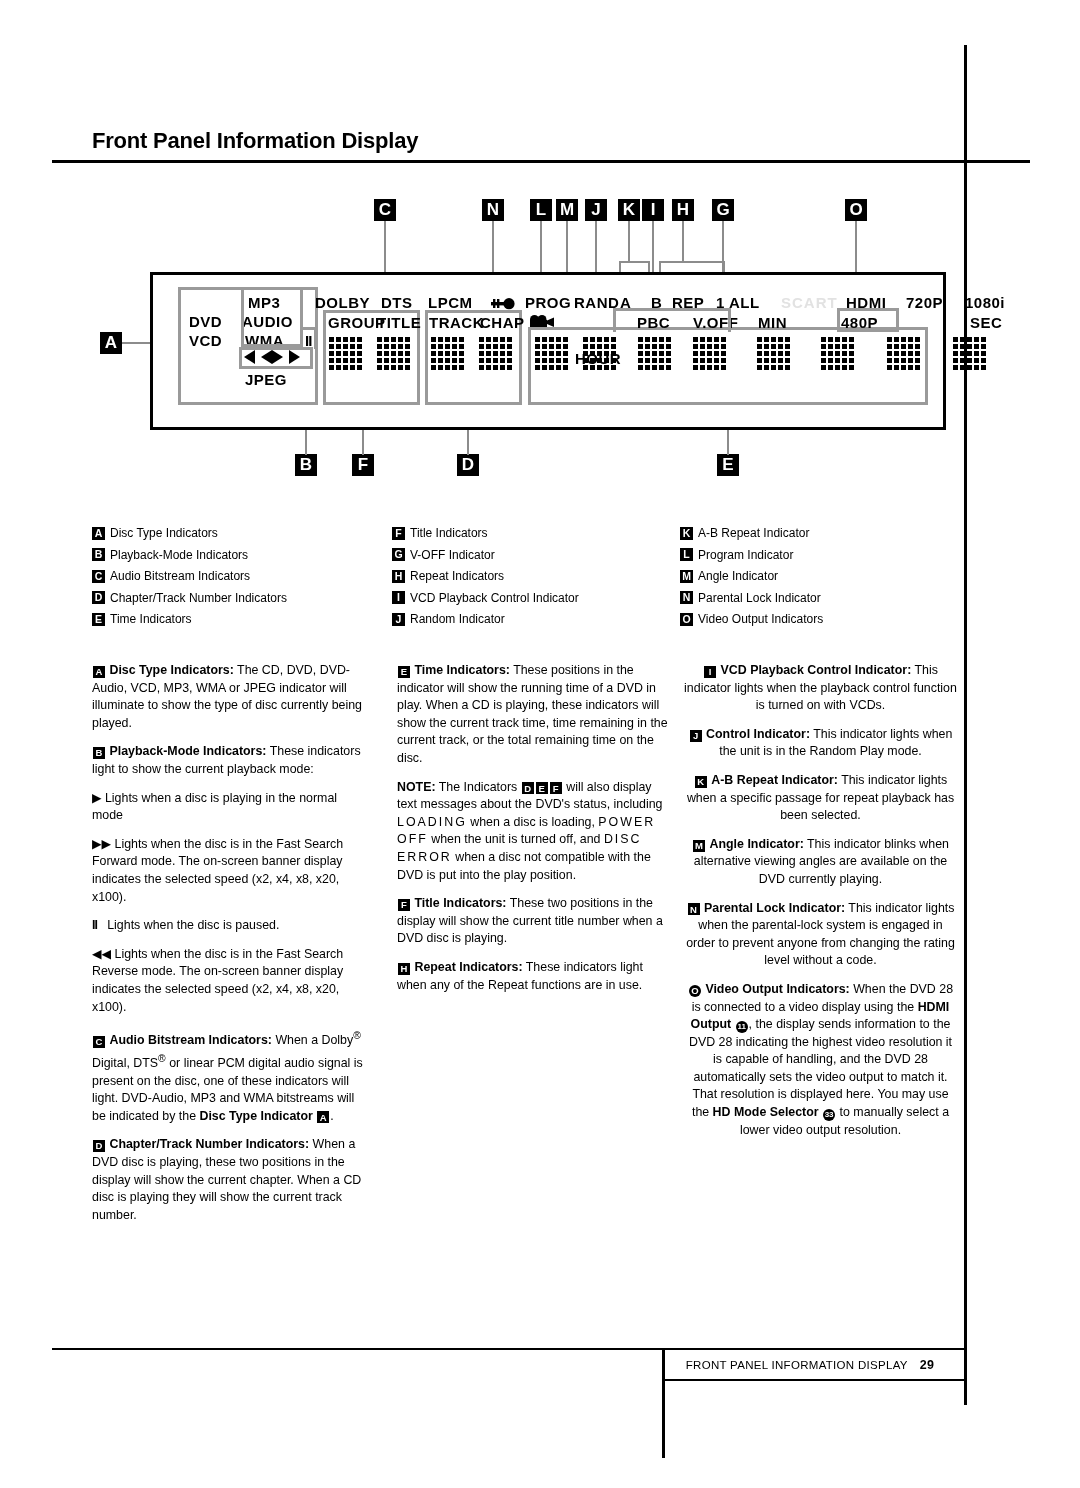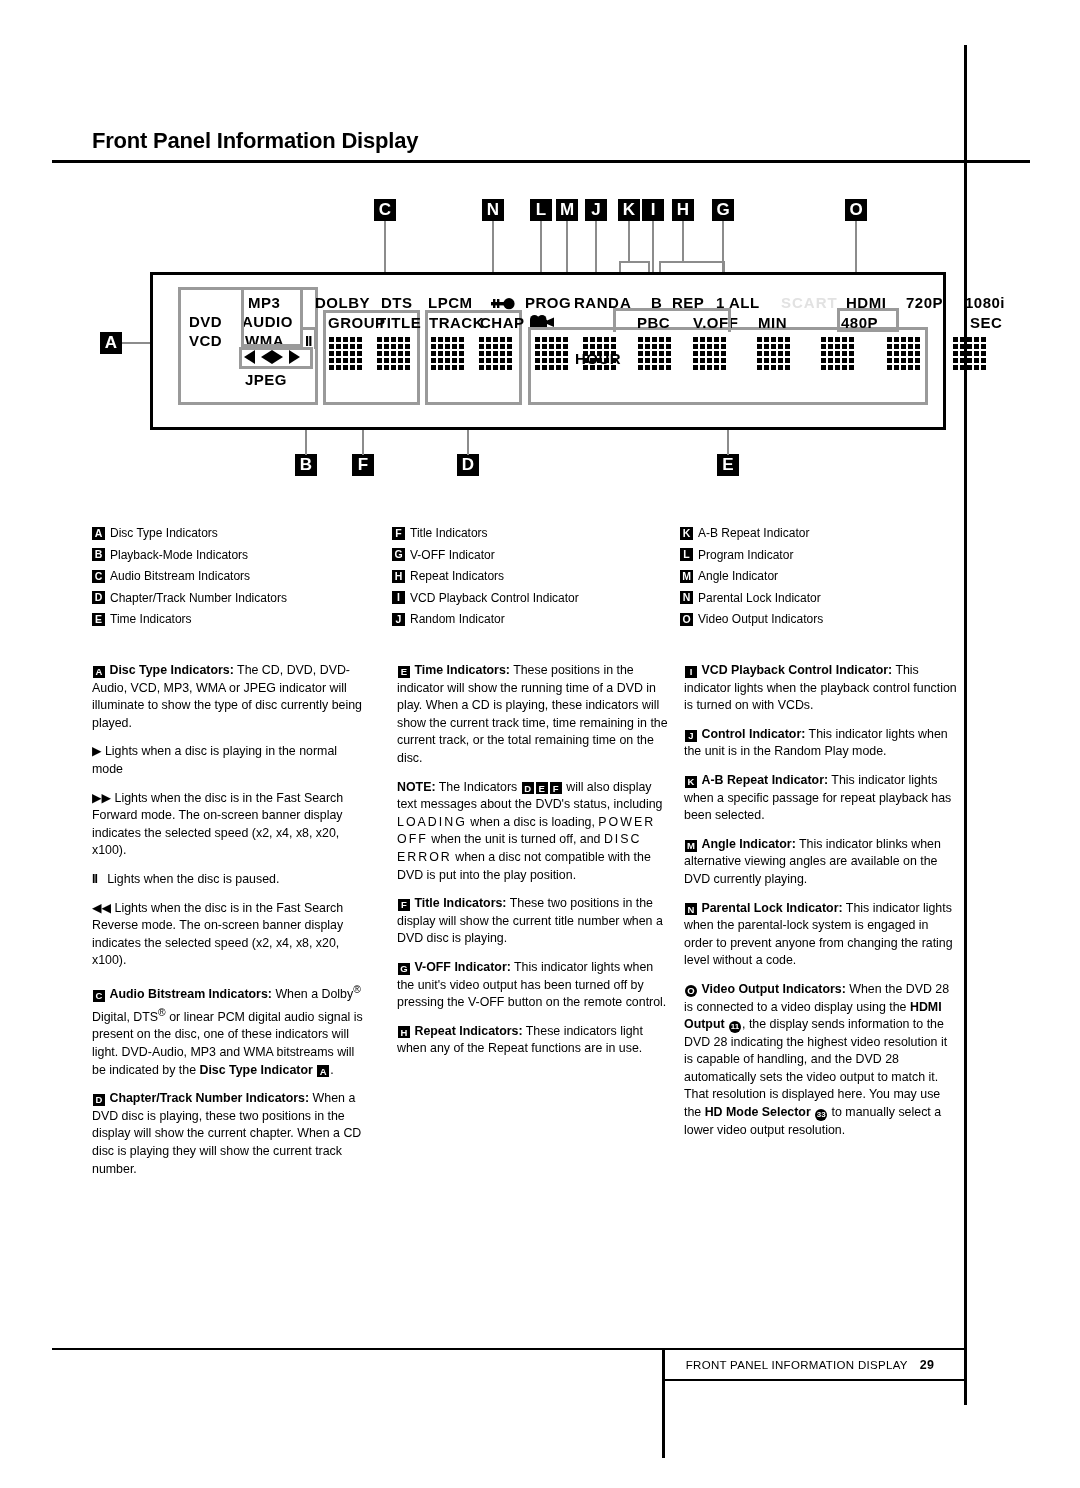--- a/index.html
+++ b/index.html
@@ -597,35 +597,35 @@
       <span class="txt">Parental Lock Indicator</span>
     </div>
     <div class="row">
       <span class="badge badge-sm">O</span>
       <span class="txt">Video Output Indicators</span>
     </div>
   </div>
 
 <div class="col" style="left:92px;top:662px;">
     <p><span class="badge badge-in">A</span> <b>Disc Type Indicators:</b> The CD, DVD, DVD-Audio, VCD, MP3, WMA or JPEG indicator will illuminate to show the type of disc currently being played.</p>
+    <p><span class="badge badge-in">B</span> <b>Playback-Mode Indicators:</b> These indicators light to show the current playback mode:</p>
     <p><span>▶</span> Lights when a disc is playing in the normal mode</p>
     <p><span>▶▶</span> Lights when the disc is in the Fast Search Forward mode. The on-screen banner display indicates the selected speed (x2, x4, x8, x20, x100).</p>
     <p><span style="font-weight:bold;letter-spacing:-1px;">II</span>&nbsp;&nbsp; Lights when the disc is paused.</p>
     <p><span>◀◀</span> Lights when the disc is in the Fast Search Reverse mode. The on-screen banner display indicates the selected speed (x2, x4, x8, x20, x100).</p>
     <p><span class="badge badge-in">C</span> <b>Audio Bitstream Indicators:</b> When a Dolby<sup>®</sup> Digital, DTS<sup>®</sup> or linear PCM digital audio signal is present on the disc, one of these indicators will light. DVD-Audio, MP3 and WMA bitstreams will be indicated by the <b>Disc Type Indicator </b><span class="badge badge-in">A</span>.</p>
     <p><span class="badge badge-in">D</span> <b>Chapter/Track Number Indicators:</b> When a DVD disc is playing, these two positions in the display will show the current chapter. When a CD disc is playing they will show the current track number.</p>
   </div>
 <div class="col" style="left:397px;top:662px;">
     <p><span class="badge badge-in">E</span> <b>Time Indicators:</b> These positions in the indicator will show the running time of a DVD in play. When a CD is playing, these indicators will show the current track time, time remaining in the current track, or the total remaining time on the disc.</p>
     <p><b>NOTE:</b> The Indicators <span class="badge badge-in">D</span><span class="badge badge-in">E</span><span class="badge badge-in">F</span> will also display text messages about the DVD's status, including <span class="mono-disp">LOADING</span> when a disc is loading, <span class="mono-disp">POWER OFF</span> when the unit is turned off, and <span class="mono-disp">DISC ERROR</span> when a disc not compatible with the DVD is put into the play position.</p>
     <p><span class="badge badge-in">F</span> <b>Title Indicators:</b> These two positions in the display will show the current title number when a DVD disc is playing.</p>
-    <p><span class="badge badge-in">G</span> <b>V-OFF Indicator:</b> This indicator lights when the unit's video output has been turned off by pressing the V-OFF button on the remote control.</p>
     <p><span class="badge badge-in">H</span> <b>Repeat Indicators:</b> These indicators light when any of the Repeat functions are in use.</p>
   </div>
-<div class="col" style="left:684px;top:662px;">
+<div class="col" style="left:684px;top:662px;text-align:center;">
     <p><span class="badge badge-in">I</span> <b>VCD Playback Control Indicator:</b> This indicator lights when the playback control function is turned on with VCDs.</p>
     <p><span class="badge badge-in">J</span> <b>Control Indicator:</b> This indicator lights when the unit is in the Random Play mode.</p>
     <p><span class="badge badge-in">K</span> <b>A-B Repeat Indicator:</b> This indicator lights when a specific passage for repeat playback has been selected.</p>
     <p><span class="badge badge-in">M</span> <b>Angle Indicator:</b> This indicator blinks when alternative viewing angles are available on the DVD currently playing.</p>
     <p><span class="badge badge-in">N</span> <b>Parental Lock Indicator:</b> This indicator lights when the parental-lock system is engaged in order to prevent anyone from changing the rating level without a code.</p>
     <p><span class="badge badge-in badge-round">O</span> <b>Video Output Indicators:</b> When the DVD 28 is connected to a video display using the <b>HDMI Output </b><span class="badge badge-in badge-round" style="font-size:8px;">11</span>, the display sends information to the DVD 28 indicating the highest video resolution it is capable of handling, and the DVD 28 automatically sets the video output to match it. That resolution is displayed here. You may use the <b>HD Mode Selector </b><span class="badge badge-in badge-round" style="font-size:8px;">33</span> to manually select a lower video output resolution.</p>
   </div>
 
 <div class="footer">
   <span>FRONT PANEL INFORMATION DISPLAY</span>

